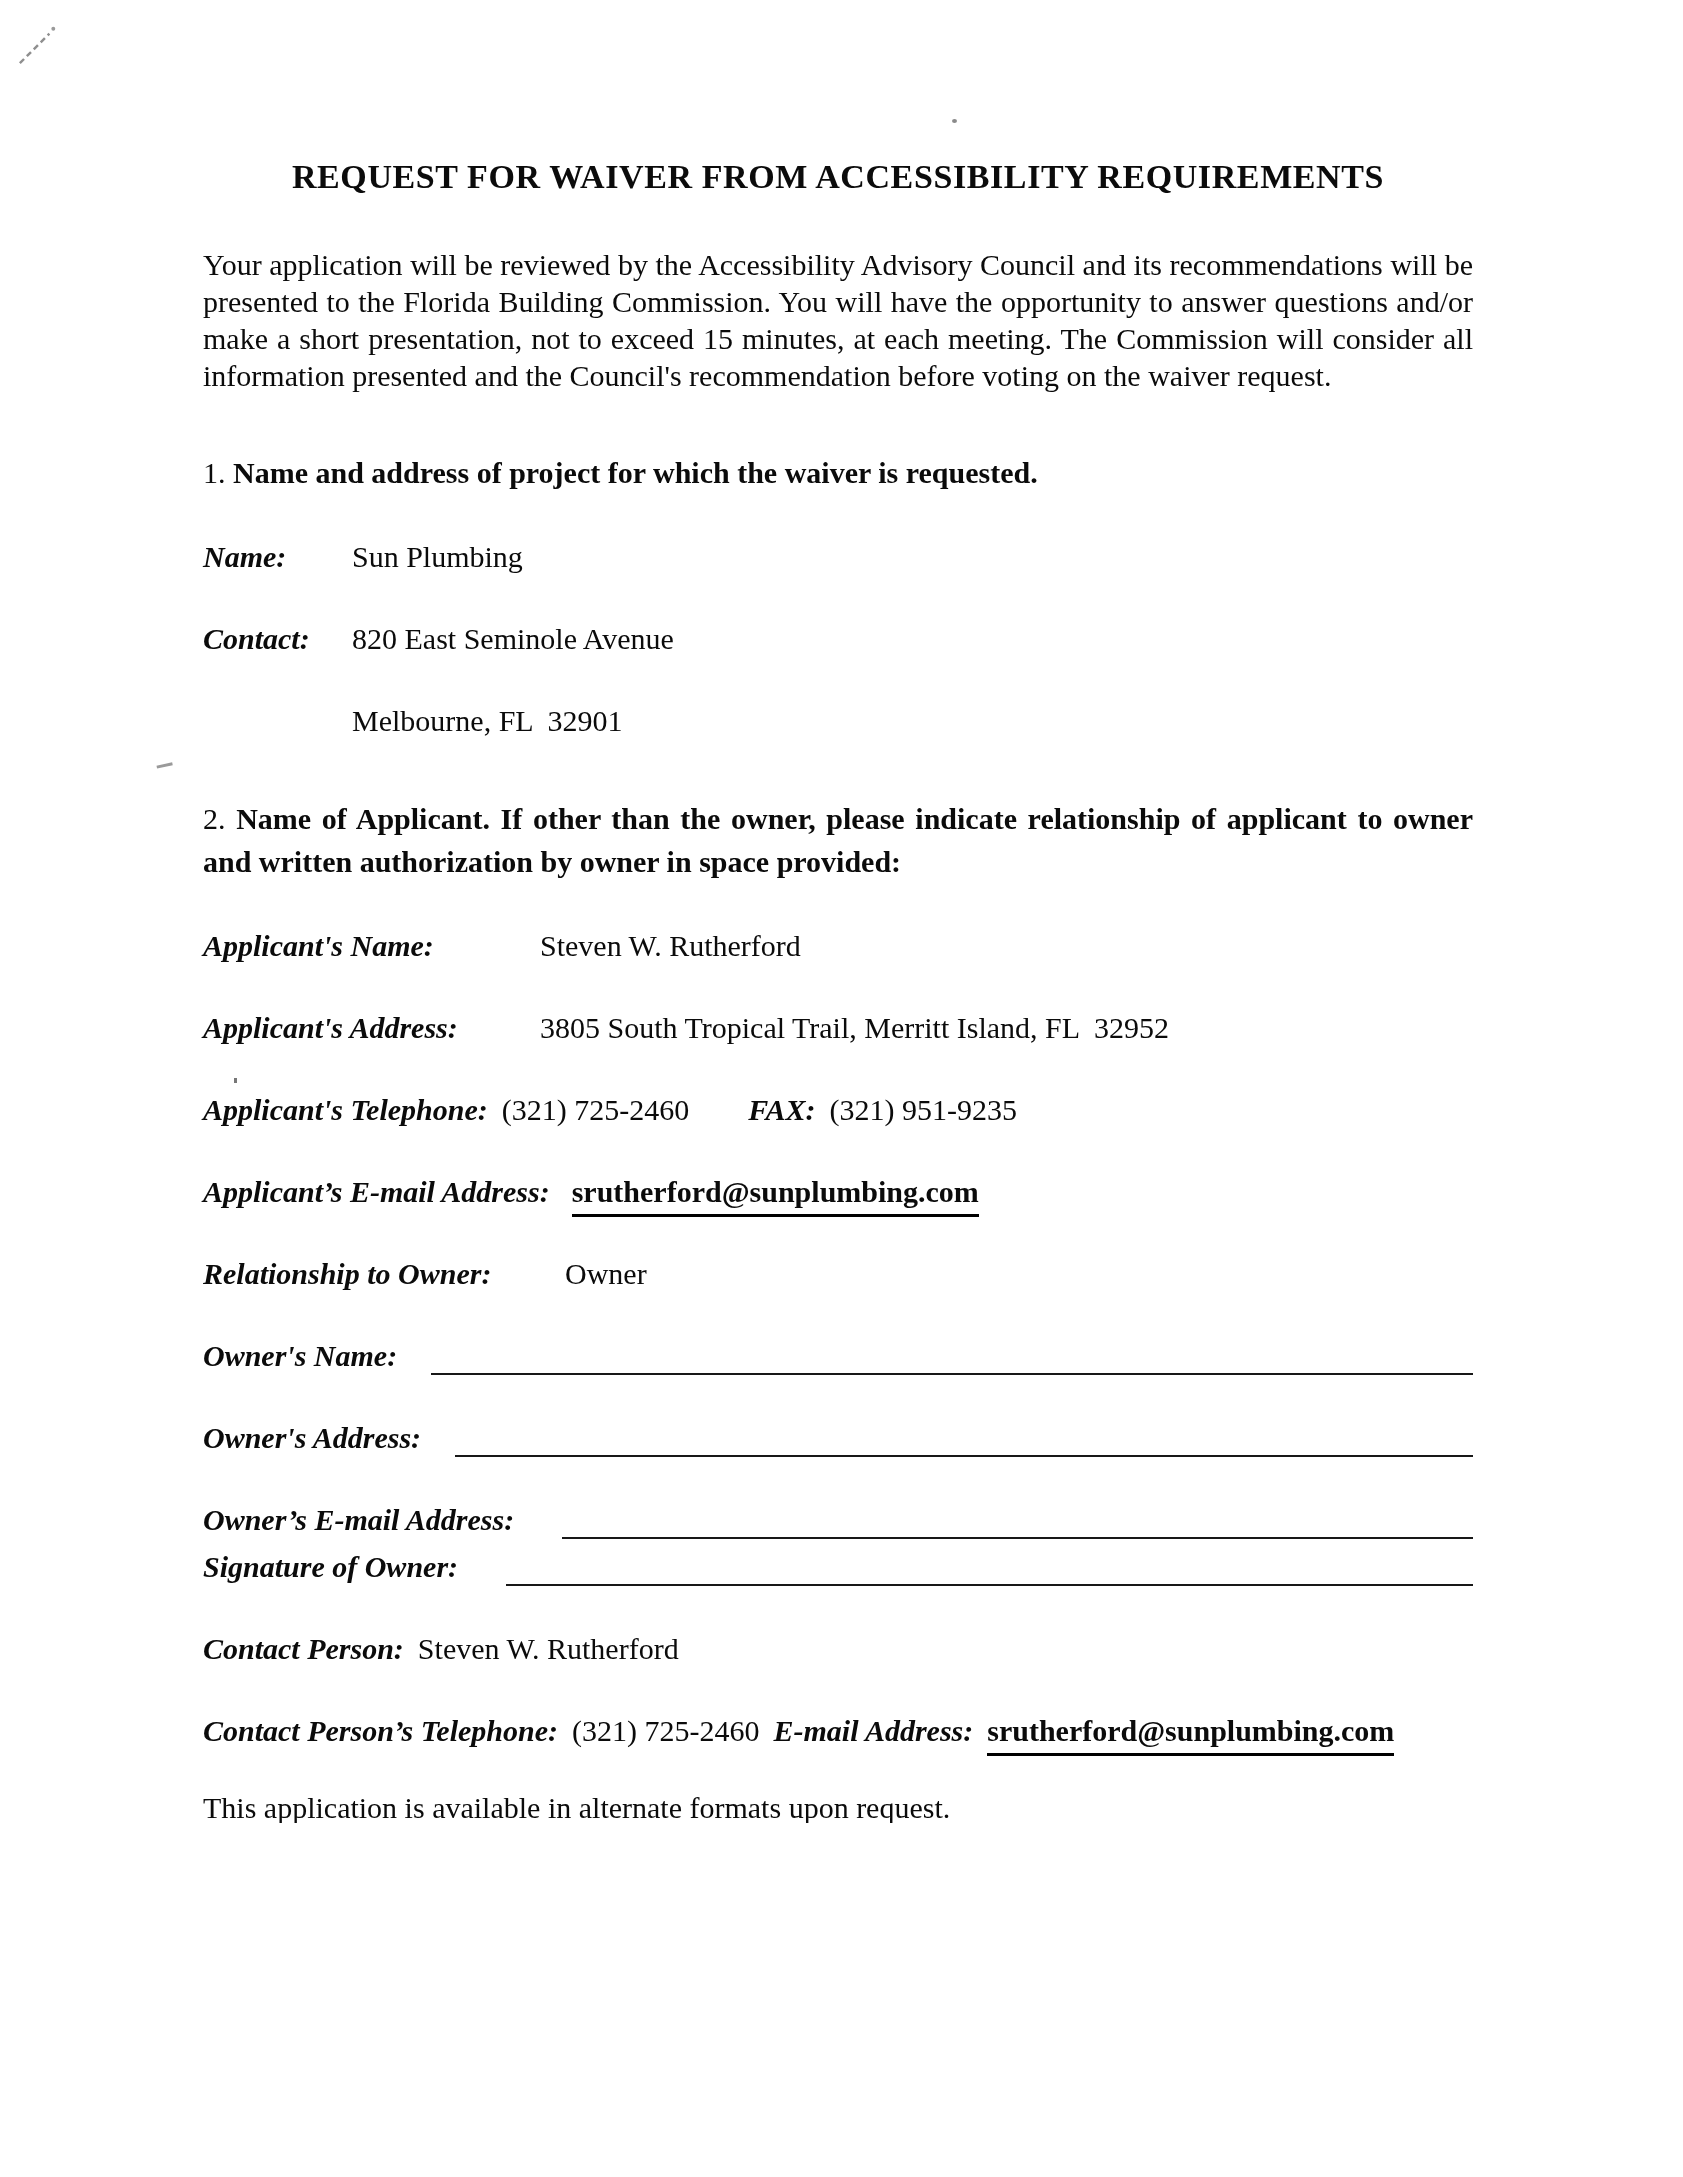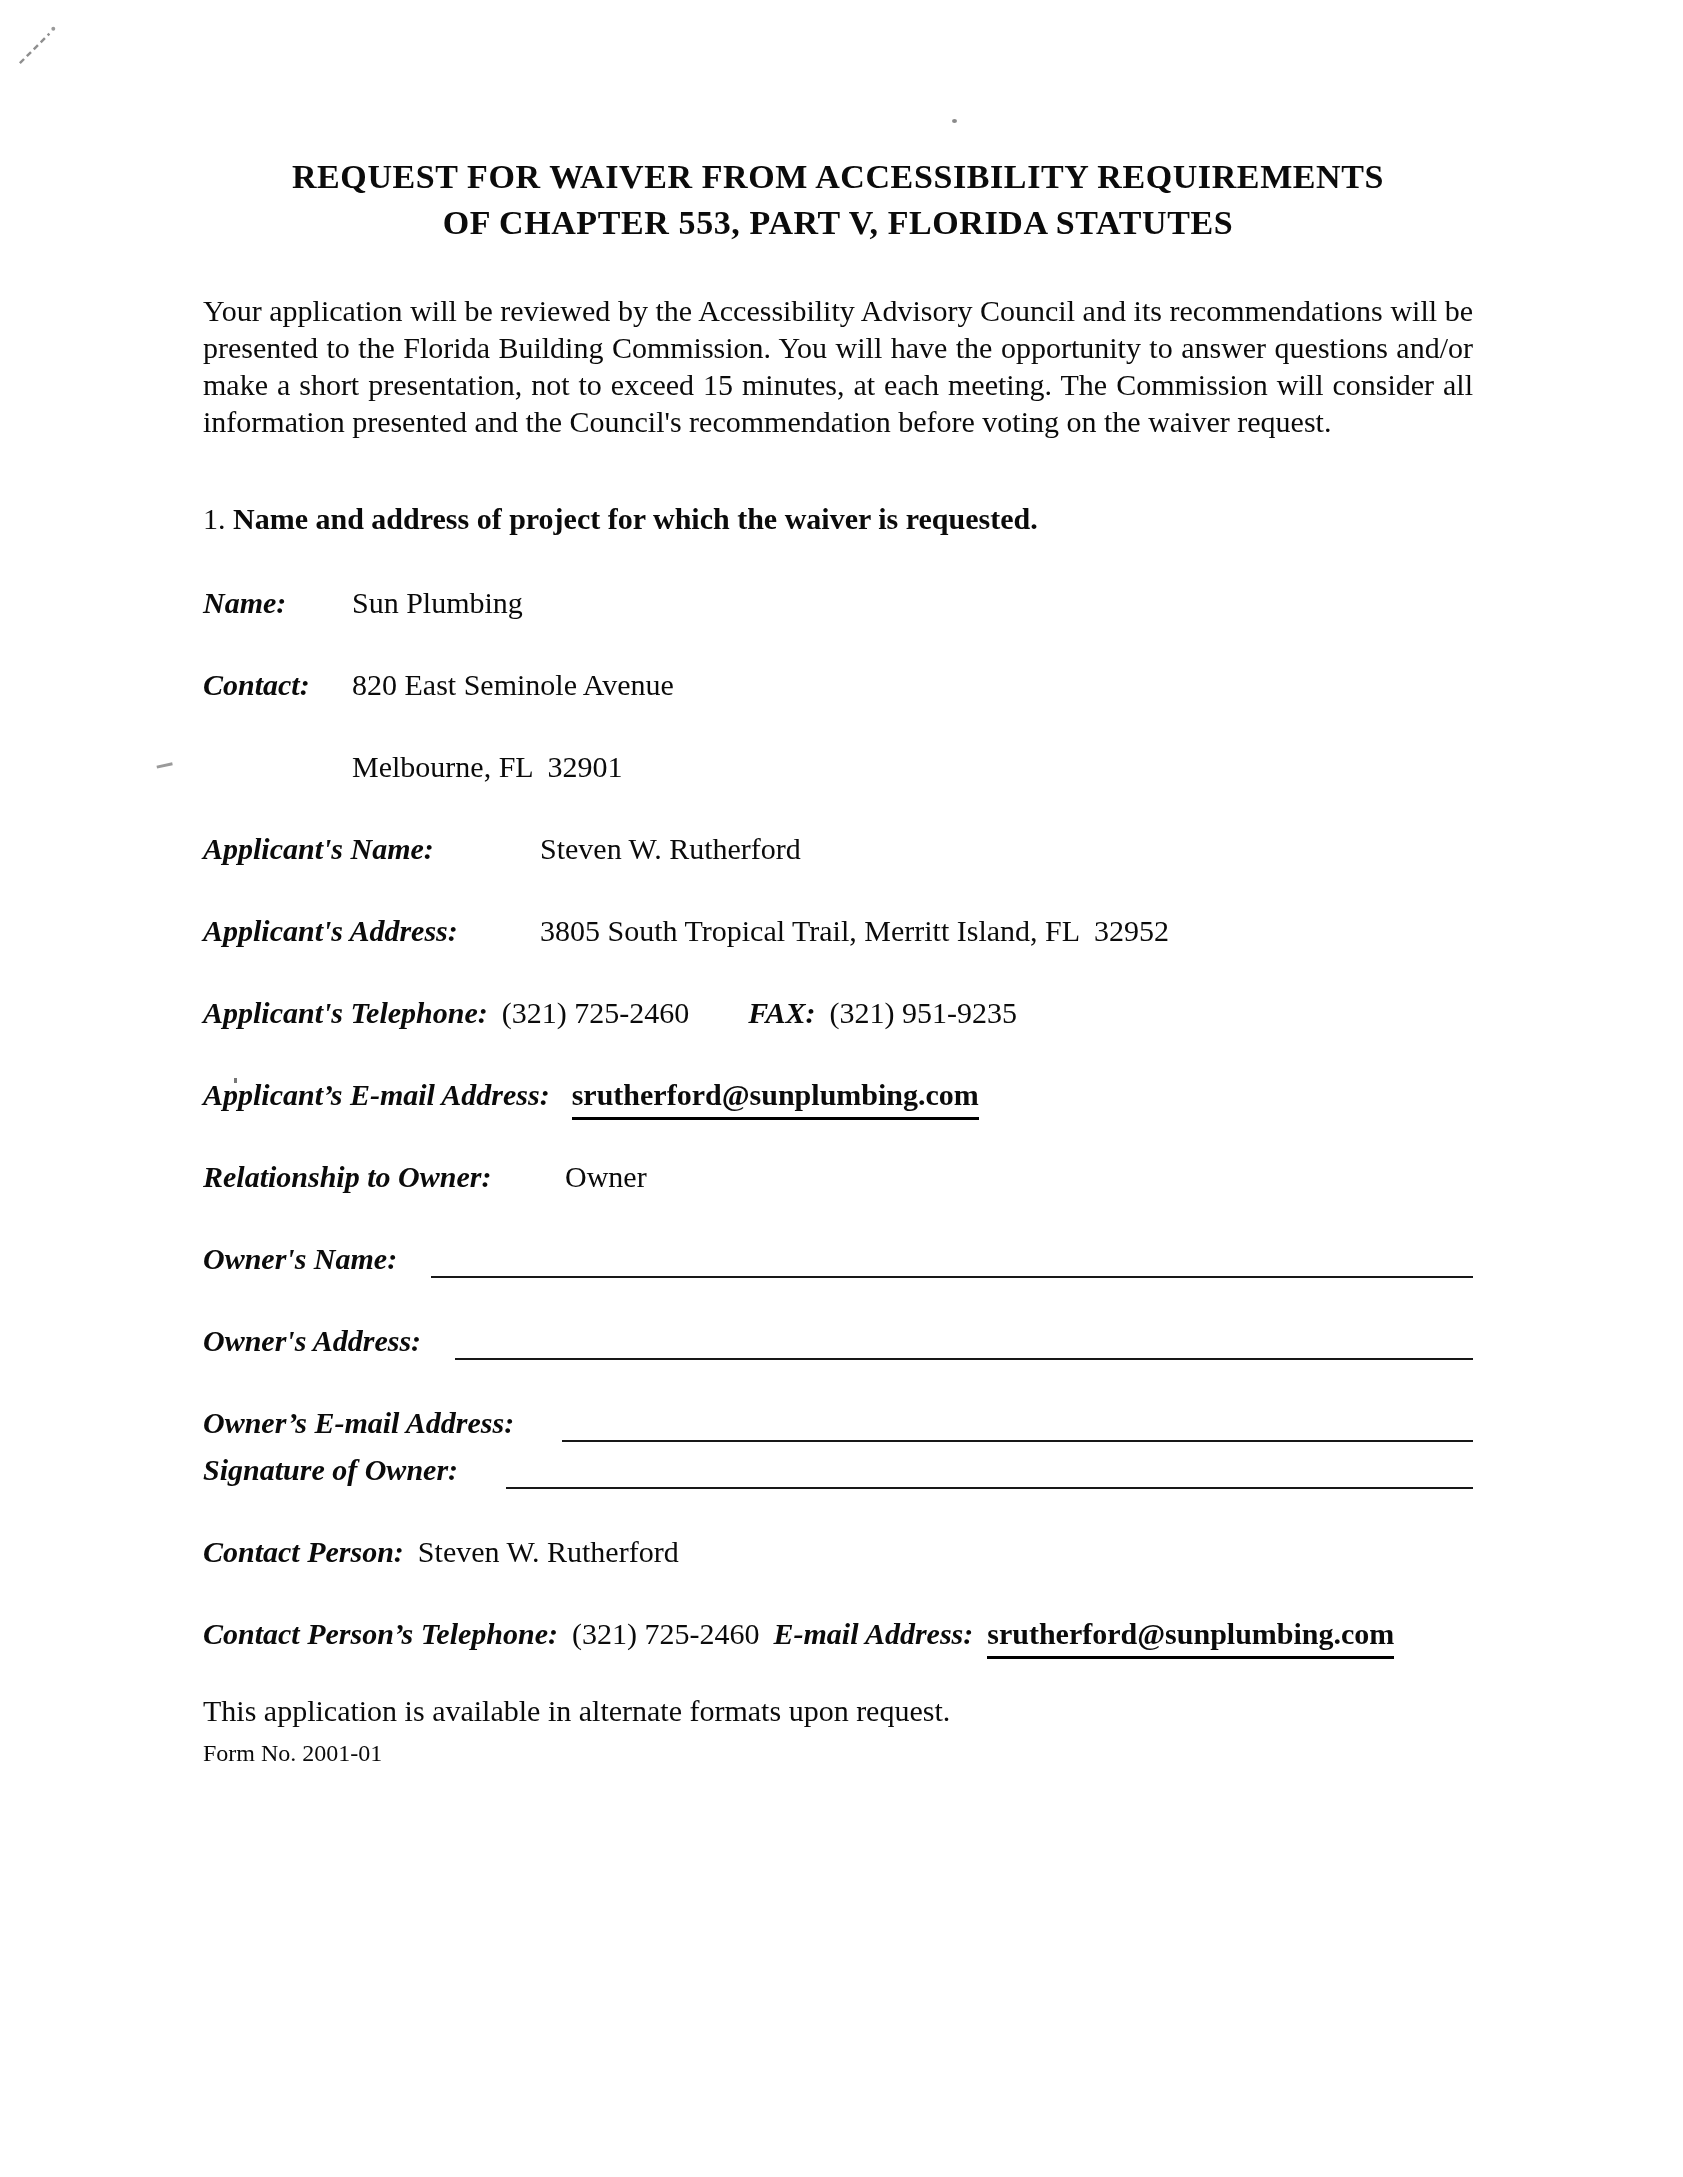--- a/index.html
+++ b/index.html
@@ -89,21 +89,20 @@
     <circle cx="42" cy="15" r="2" fill="#9a9a9a"></circle>
   </svg>
   <div class="artifact art-speck"></div>
   <div class="artifact art-smudge"></div>
   <div class="artifact art-dot"></div>
 
   <div class="content">
 
     <div class="doc-title">
       <div>REQUEST FOR WAIVER FROM ACCESSIBILITY REQUIREMENTS</div>
-      <div>OF CHAPTER 553, PART V, FLORIDA STATUTES</div>
     </div>
 
     <p class="intro">Your application will be reviewed by the Accessibility Advisory Council and its recommendations will be presented to the Florida Building Commission. You will have the opportunity to answer questions and/or make a short presentation, not to exceed 15 minutes, at each meeting. The Commission will consider all information presented and the Council's recommendation before voting on the waiver request.</p>
 
     <div class="sec-heading">
       <span class="num">1.</span>
       <span> </span>
       <span class="txt">Name and address of project for which the waiver is requested.</span>
     </div>
 
@@ -112,20 +111,25 @@
     </div>
 
     <div class="row">
       <span class="lbl w150">Contact:</span><span class="val">820 East Seminole Avenue</span>
     </div>
 
     <div class="row">
       <span class="val indent150">Melbourne, FL  32901</span>
     </div>
 
+    <div class="sec-heading">
+      <span class="num">2.</span>
+      <span> </span>
+      <span class="txt">Name of Applicant. If other than the owner, please indicate relationship of applicant to owner and written authorization by owner in space provided:</span>
+    </div>
 
     <div class="row">
       <span class="lbl w340">Applicant's Name:</span><span class="val">Steven W. Rutherford</span>
     </div>
 
     <div class="row">
       <span class="lbl w340">Applicant's Address:</span><span class="val">3805 South Tropical Trail, Merritt Island, FL  32952</span>
     </div>
 
     <div class="row">

